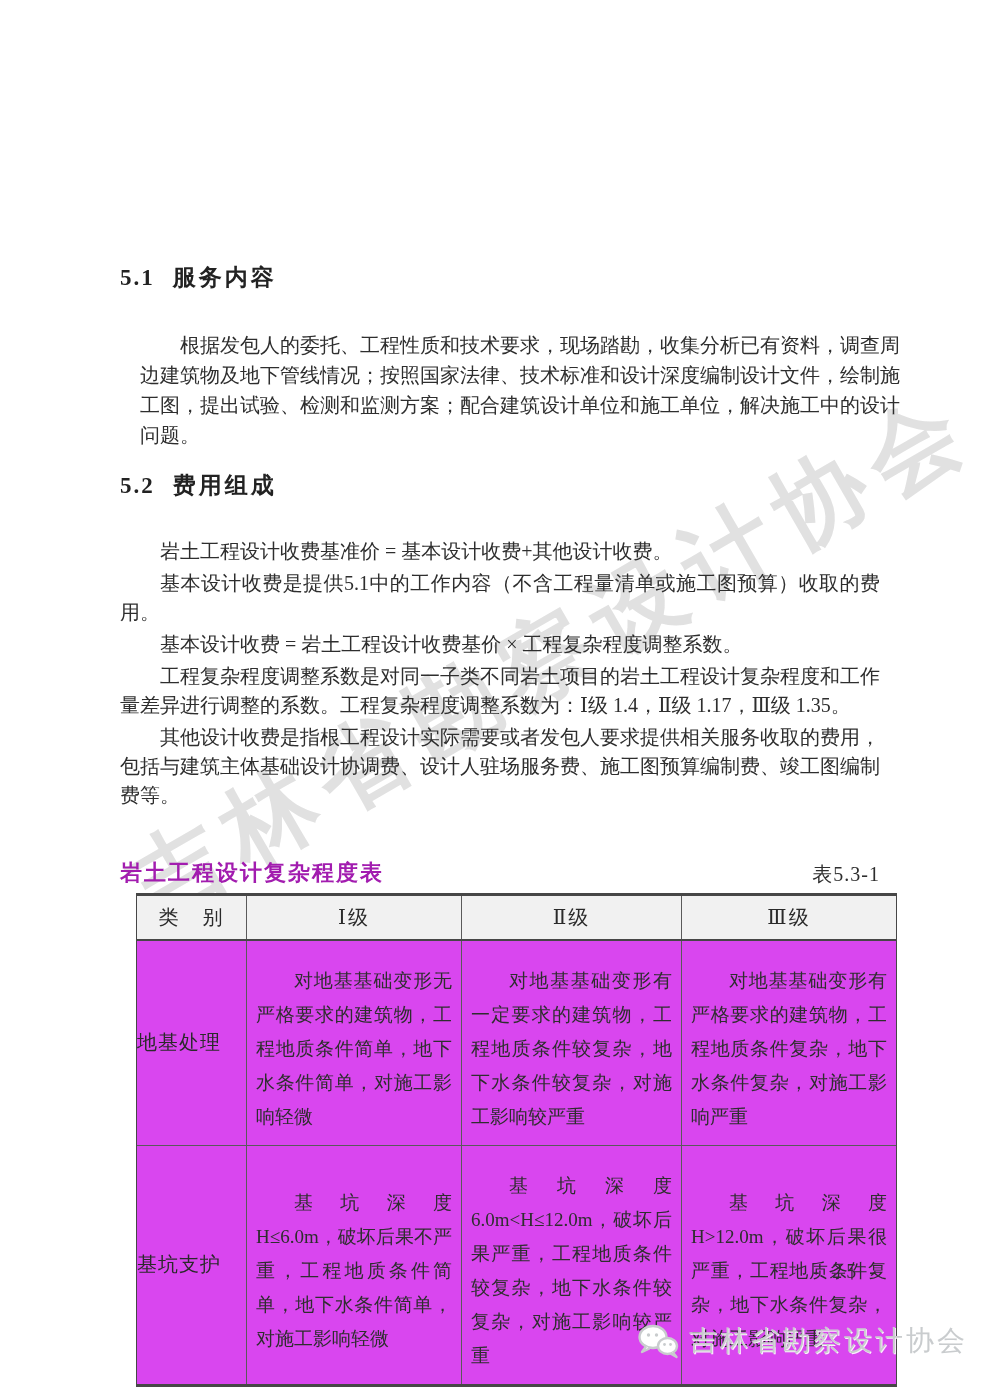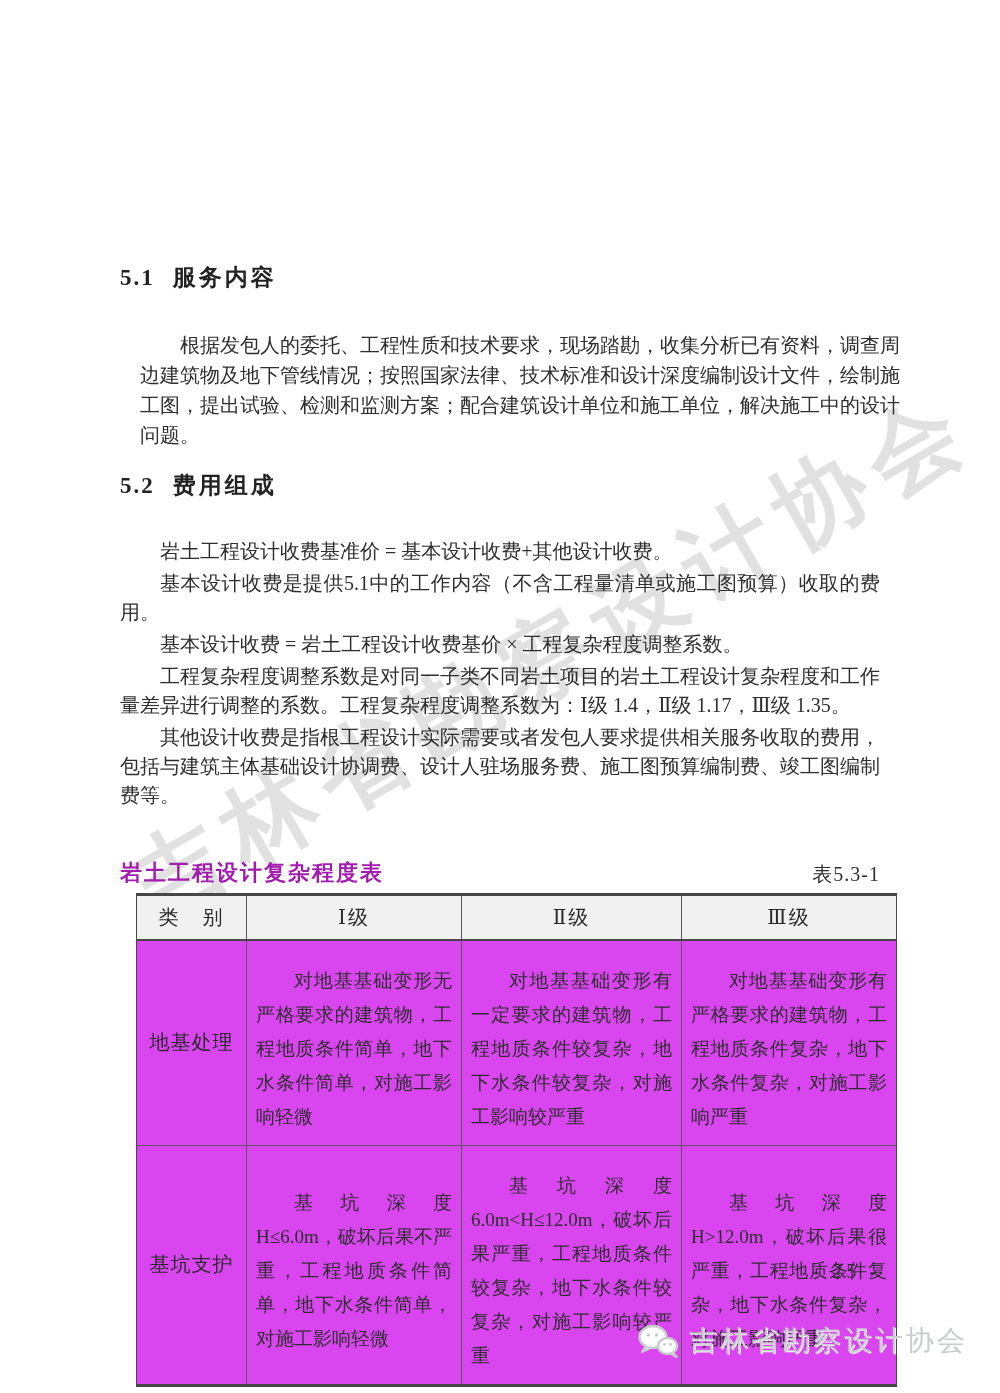--- a/index.html
+++ b/index.html
@@ -111,21 +111,20 @@
     height: 45px;
     background: #f1f1f1;
     font-size: 20px;
     text-align: center;
     border-bottom: 2.5px solid #474747;
     letter-spacing: 2px;
     color: #2a2a2a;
   }
   table.grade-table tbody tr + tr td { border-top: 1.2px solid #5a5a5a; }
   td.cat-cell {
-    text-align: center;
     font-size: 20px;
     letter-spacing: 1px;
     color: #2a2a2a;
     margin-left: 48px;
   }
   td.desc-cell {
     padding: 23px 9px 11px 9px;
     font-size: 19px;
     line-height: 34px;
     text-align: justify;

